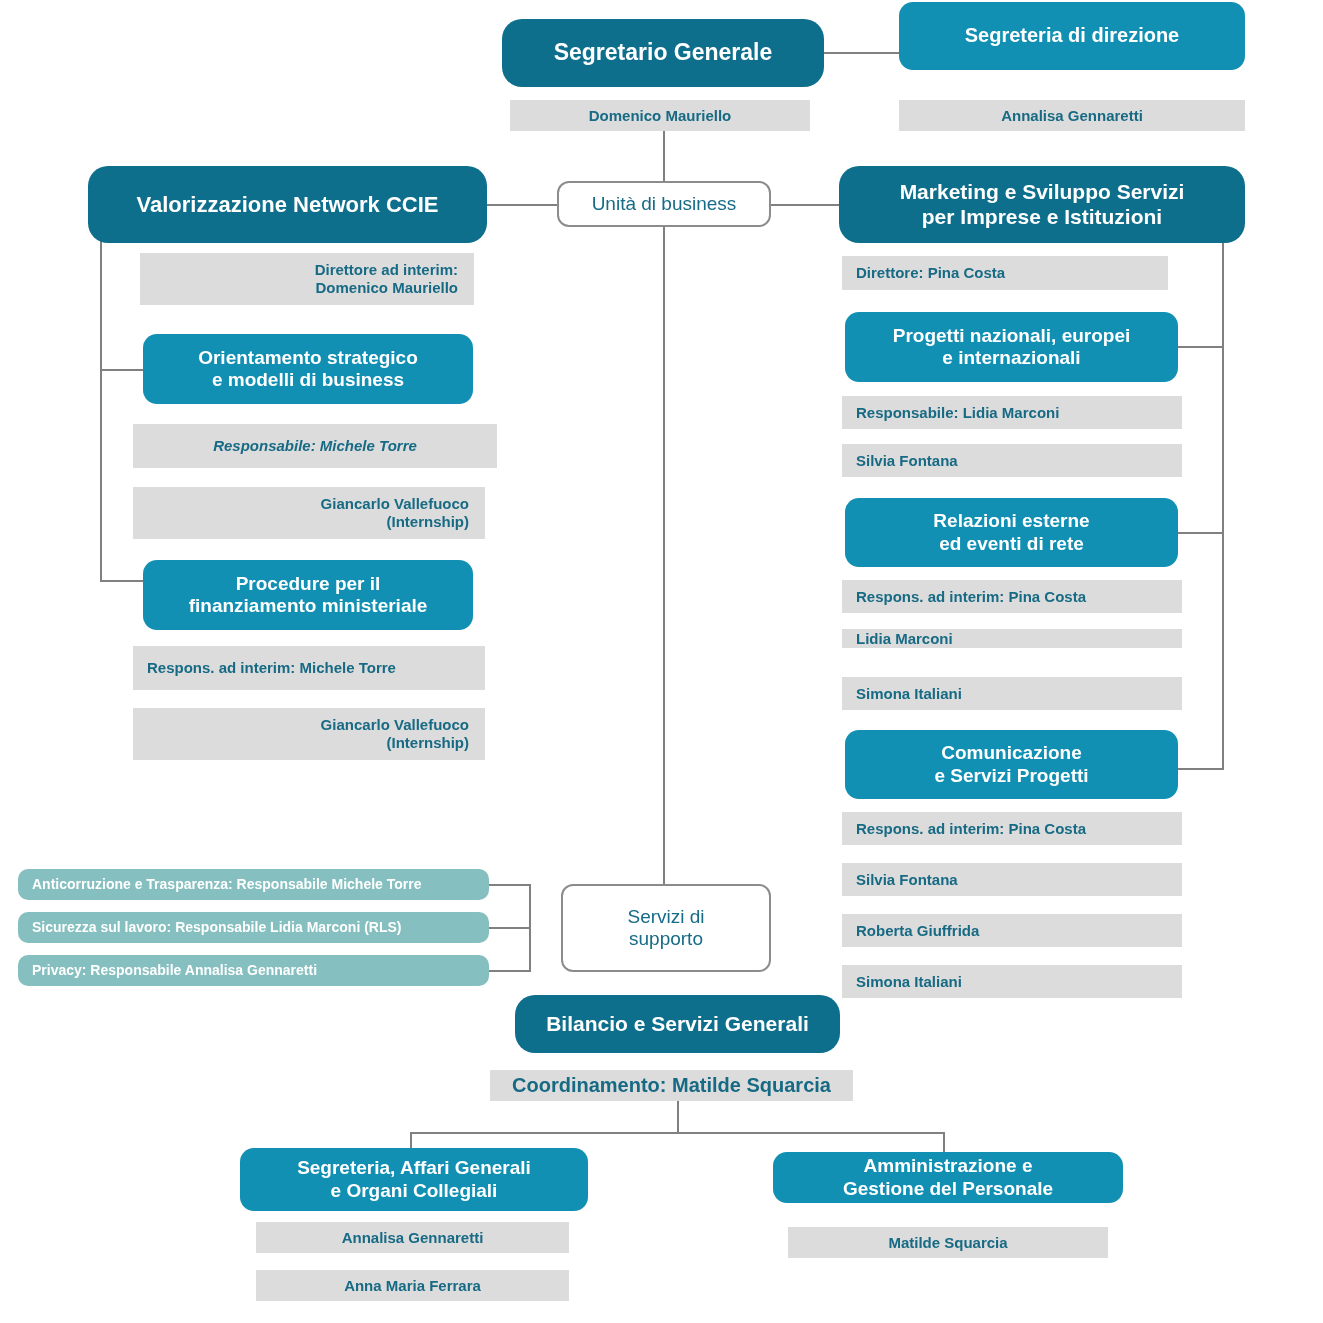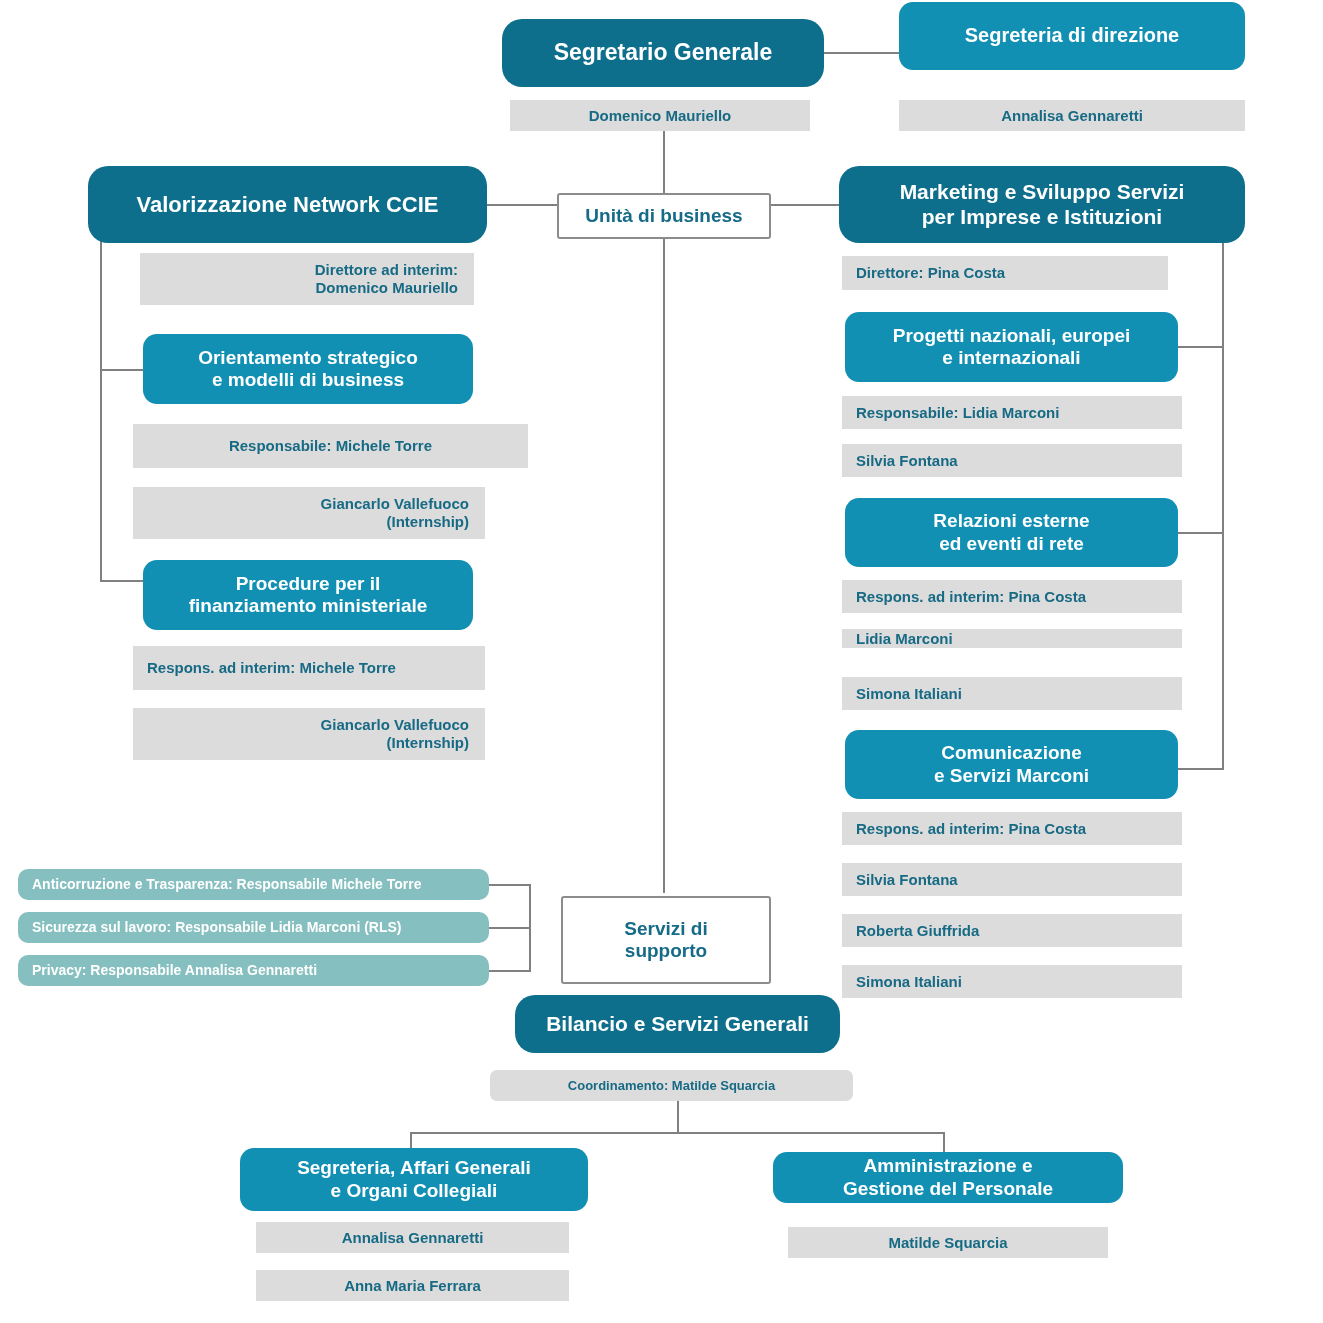--- a/index.html
+++ b/index.html
@@ -46,23 +46,22 @@
   .box-gray {
     background: #DCDCDC;
     color: #176A84;
     font-weight: bold;
     border-radius: 0;
   }
   .box-white {
     background: #ffffff;
     color: #166B87;
     border: 2px solid #8C8C8C;
-    font-weight: bold;
-    border-radius: 3px;
-    margin-top: 12px;
+    font-weight: normal;
+    border-radius: 12px;
   }
   .box-teal {
     background: #86BFBF;
     color: #ffffff;
     font-weight: bold;
     border-radius: 10px;
   }
 
   .align-left   { justify-content: flex-start; text-align: left; }
   .align-right  { justify-content: flex-end;  text-align: right; }
@@ -143,21 +142,21 @@
     </span>
   </div>
 
   <div class="node box-mid align-center" style="left:143px; top:334px; width:330px; height:70px; font-size:19px;">
     <span class="txt">
       <span>Orientamento strategico</span><br>
       <span>e modelli di business</span>
     </span>
   </div>
 
-  <div class="node box-gray align-center" style="left:133px; top:424px; width:395px; height:44px; font-size:15px;">
+  <div class="node box-gray align-center" style="left:133px; top:424px; width:364px; height:44px; font-size:15px;font-style:italic;">
     <span class="txt">Responsabile: Michele Torre</span>
   </div>
 
   <div class="node box-gray align-right pad-r" style="left:133px; top:487px; width:352px; height:52px; font-size:15px;">
     <span class="txt">
       <span>Giancarlo Vallefuoco</span><br>
       <span>(Internship)</span>
     </span>
   </div>
 
@@ -220,21 +219,21 @@
     <span class="txt">Lidia Marconi</span>
   </div>
 
   <div class="node box-gray align-left pad-l" style="left:842px; top:677px; width:340px; height:33px; font-size:15px;">
     <span class="txt">Simona Italiani</span>
   </div>
 
   <div class="node box-mid align-center" style="left:845px; top:730px; width:333px; height:69px; font-size:19px;">
     <span class="txt">
       <span>Comunicazione</span><br>
-      <span>e Servizi Marconi</span>
+      <span>e Servizi Progetti</span>
     </span>
   </div>
 
   <div class="node box-gray align-left pad-l" style="left:842px; top:812px; width:340px; height:33px; font-size:15px;">
     <span class="txt">Respons. ad interim: Pina Costa</span>
   </div>
 
   <div class="node box-gray align-left pad-l" style="left:842px; top:863px; width:340px; height:33px; font-size:15px;">
     <span class="txt">Silvia Fontana</span>
   </div>
@@ -263,21 +262,21 @@
   </div>
 
   <div class="node box-teal align-left pad-l" style="left:18px; top:955px; width:471px; height:31px; font-size:14px;">
     <span class="txt">Privacy: Responsabile Annalisa Gennaretti</span>
   </div>
 
   <div class="node box-dark align-center" style="left:515px; top:995px; width:325px; height:58px; font-size:21px;">
     <span class="txt">Bilancio e Servizi Generali</span>
   </div>
 
-  <div class="node box-gray align-center" style="left:490px; top:1070px; width:363px; height:31px; font-size:13px;border-radius:7px;">
+  <div class="node box-gray align-center" style="left:490px; top:1070px; width:363px; height:31px; font-size:20px;">
     <span class="txt">Coordinamento: Matilde Squarcia</span>
   </div>
 
   <div class="node box-mid align-center" style="left:240px; top:1148px; width:348px; height:63px; font-size:19px;">
     <span class="txt">
       <span>Segreteria, Affari Generali</span><br>
       <span>e Organi Collegiali</span>
     </span>
   </div>
 

